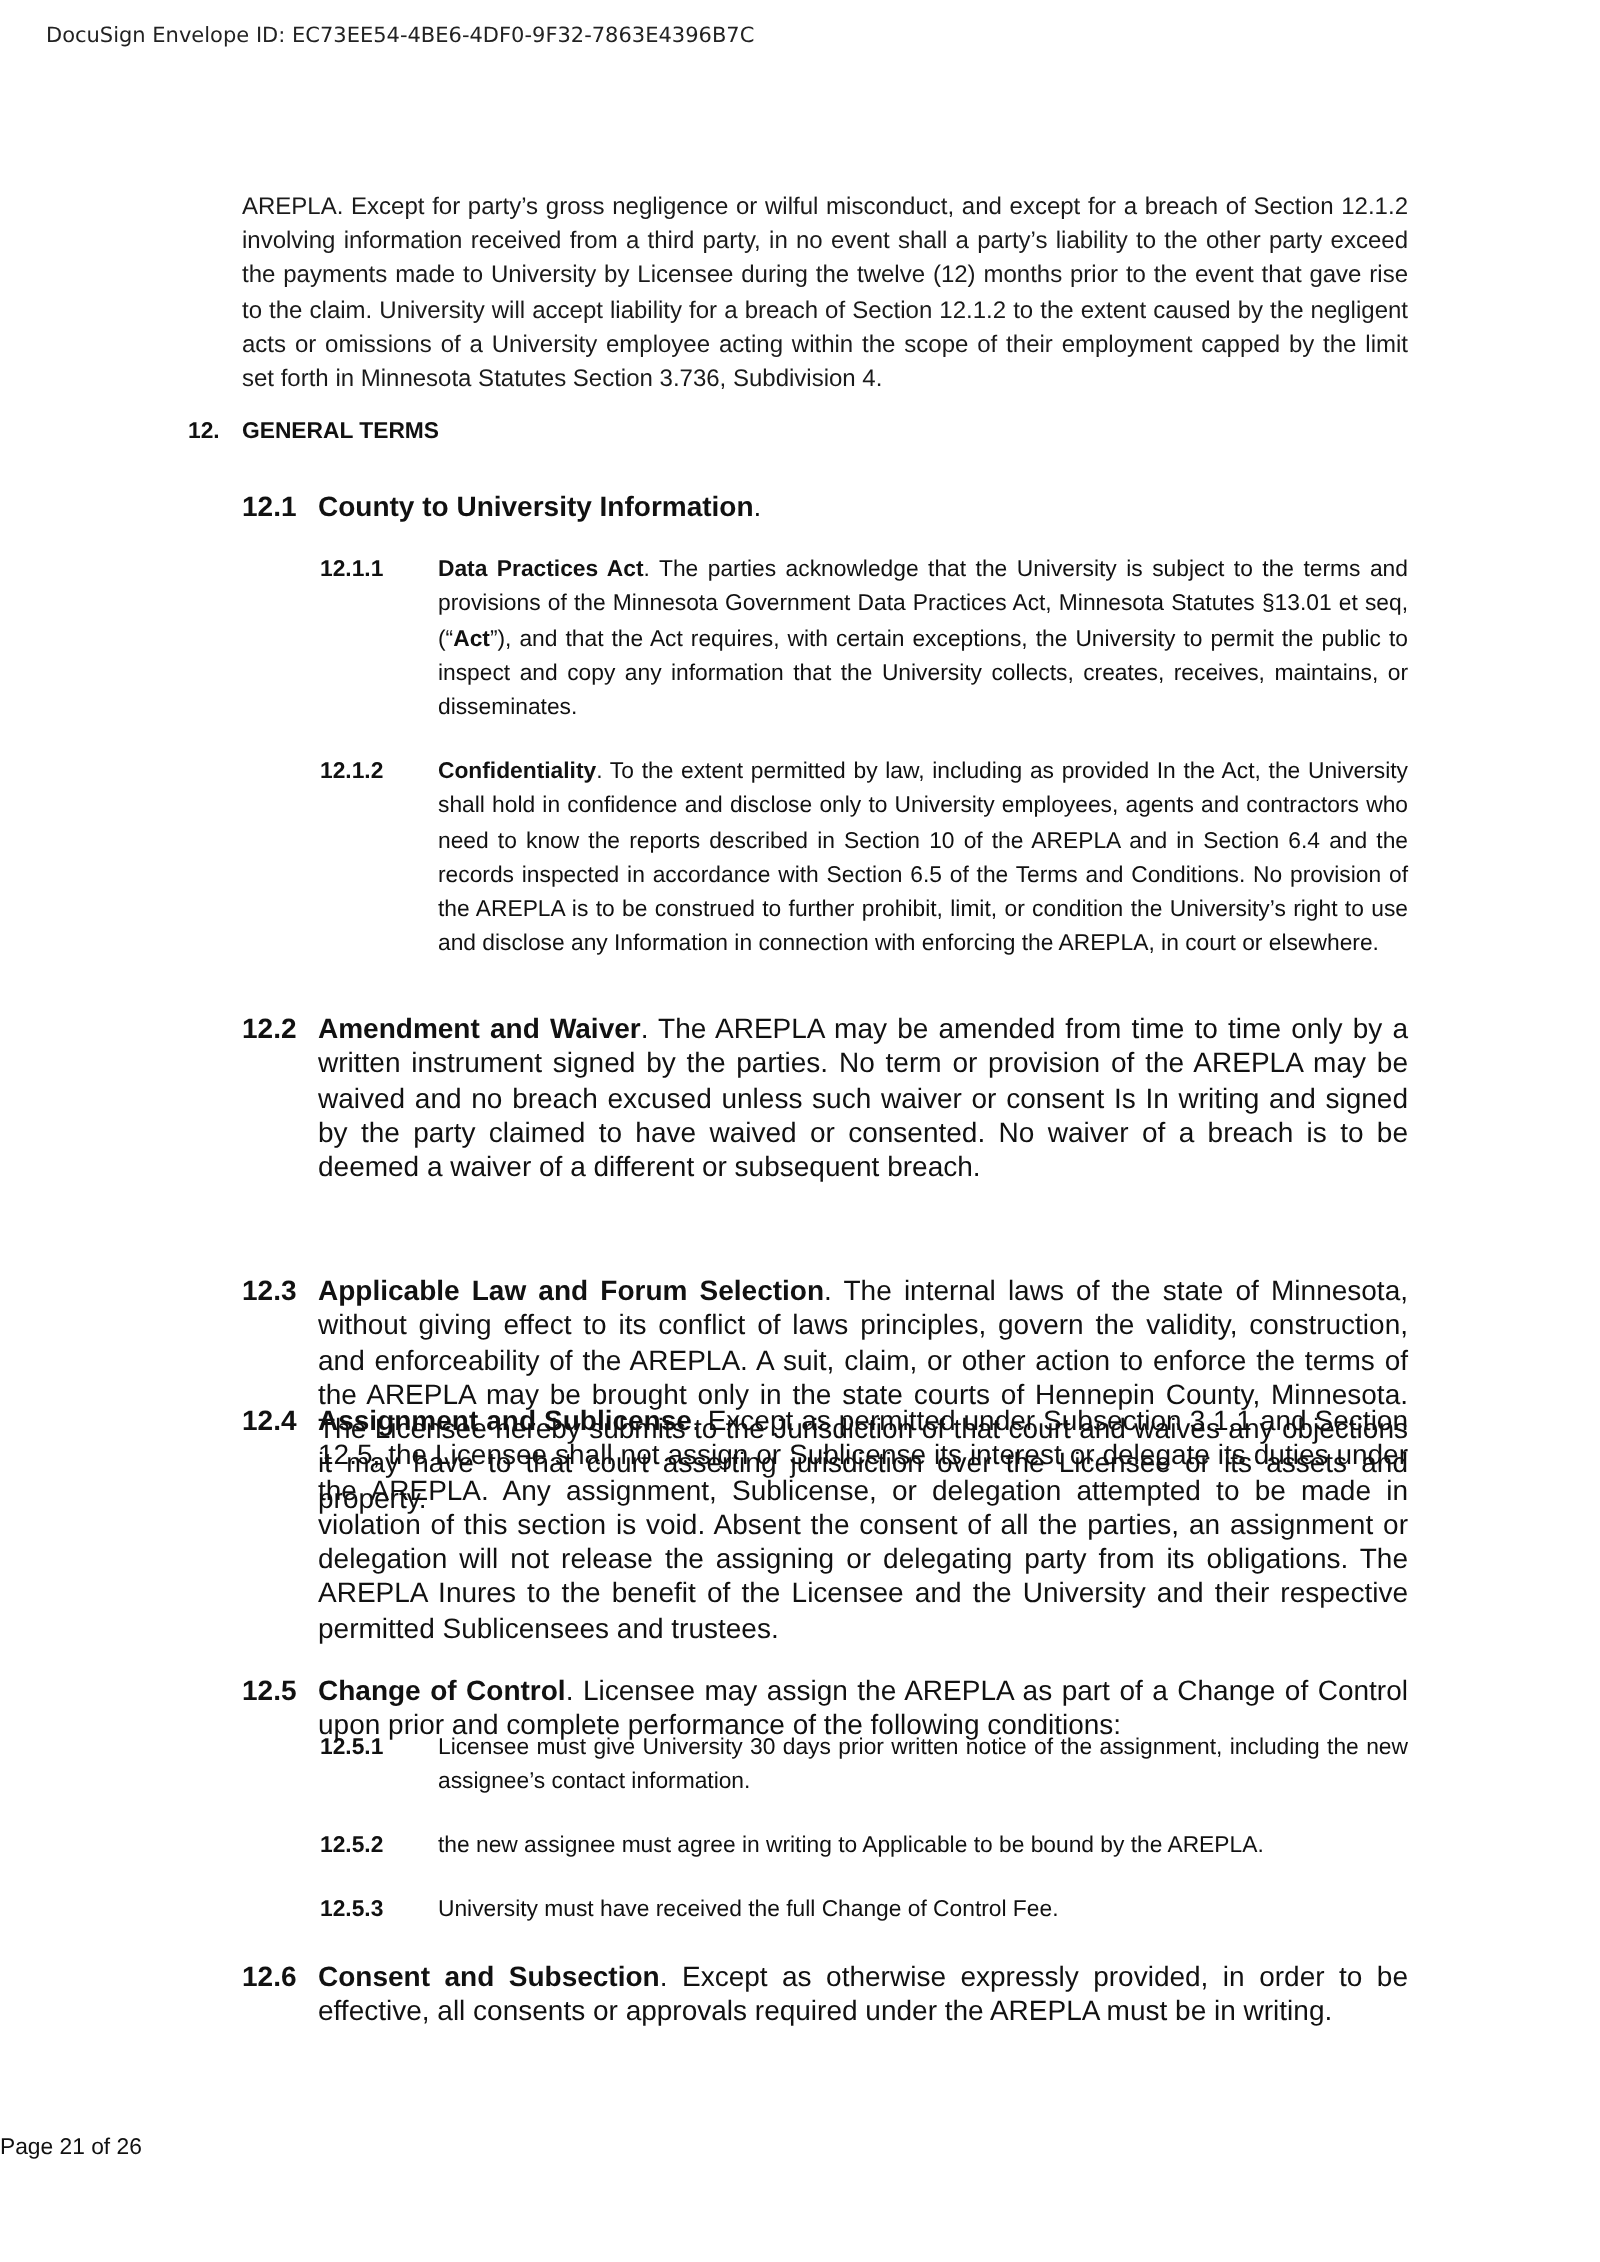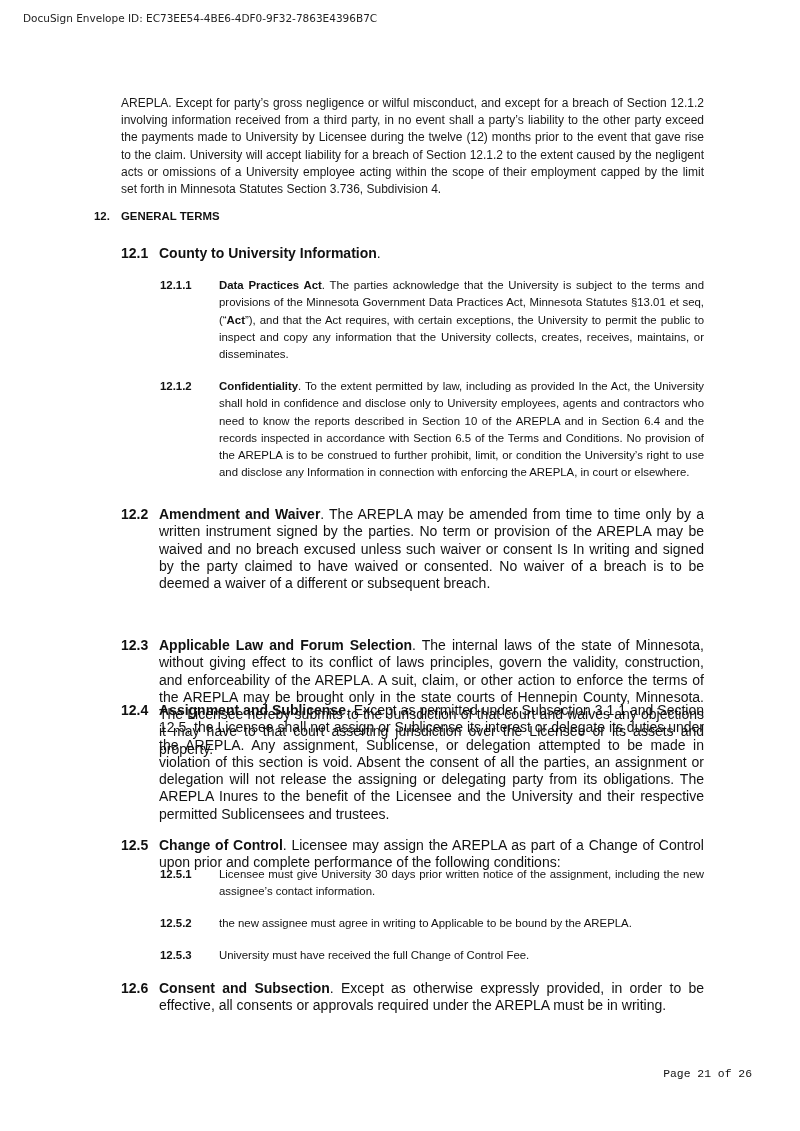--- a/index.html
+++ b/index.html
@@ -22,22 +22,22 @@
     position: absolute; left: 94px; top: 210px; font-weight: bold; font-size: 11.4px;
   }
   .h-main .num { display: inline-block; width: 27px; }
   .sec { position: absolute; left: 121px; width: 583px; font-size: 14px; line-height: 17.3px; text-align: justify; }
   .sec .num { position: absolute; left: 0; top: 0; font-weight: bold; }
   .sec .body { margin-left: 38px; }
   .sub { position: absolute; left: 160px; width: 544px; font-size: 11.4px; line-height: 17.3px; text-align: justify; }
   .sub .num { position: absolute; left: 0; top: 0; font-weight: bold; }
   .sub .body { margin-left: 59px; }
   .footer {
-    position: absolute; left: 0; width: 752px; top: 1068px; text-align: right;
-    font-size: 11.4px; color: #111; font-family: Liberation Mono, monospace;
+    position: absolute; left: 0; width: 752px; top: 1068px; text-align: left;
+    font-size: 11.4px; color: #111;
   }
 </style>
 </head>
 <body>
 
 <div class="envelope">DocuSign Envelope ID: EC73EE54-4BE6-4DF0-9F32-7863E4396B7C</div>
 
 <div class="page">
   <p>AREPLA.  Except for party’s gross negligence or wilful misconduct, and except for a breach of Section 12.1.2 involving information received from a third party, in no event shall a party’s liability to the other party exceed the payments made to University by Licensee during the twelve (12) months prior to the event that gave rise to the claim.      University will accept liability for a breach of Section 12.1.2 to the extent caused by the negligent acts or omissions of a University employee acting within the scope of their employment capped by the limit set forth in Minnesota Statutes Section 3.736, Subdivision 4.</p>
 </div>

